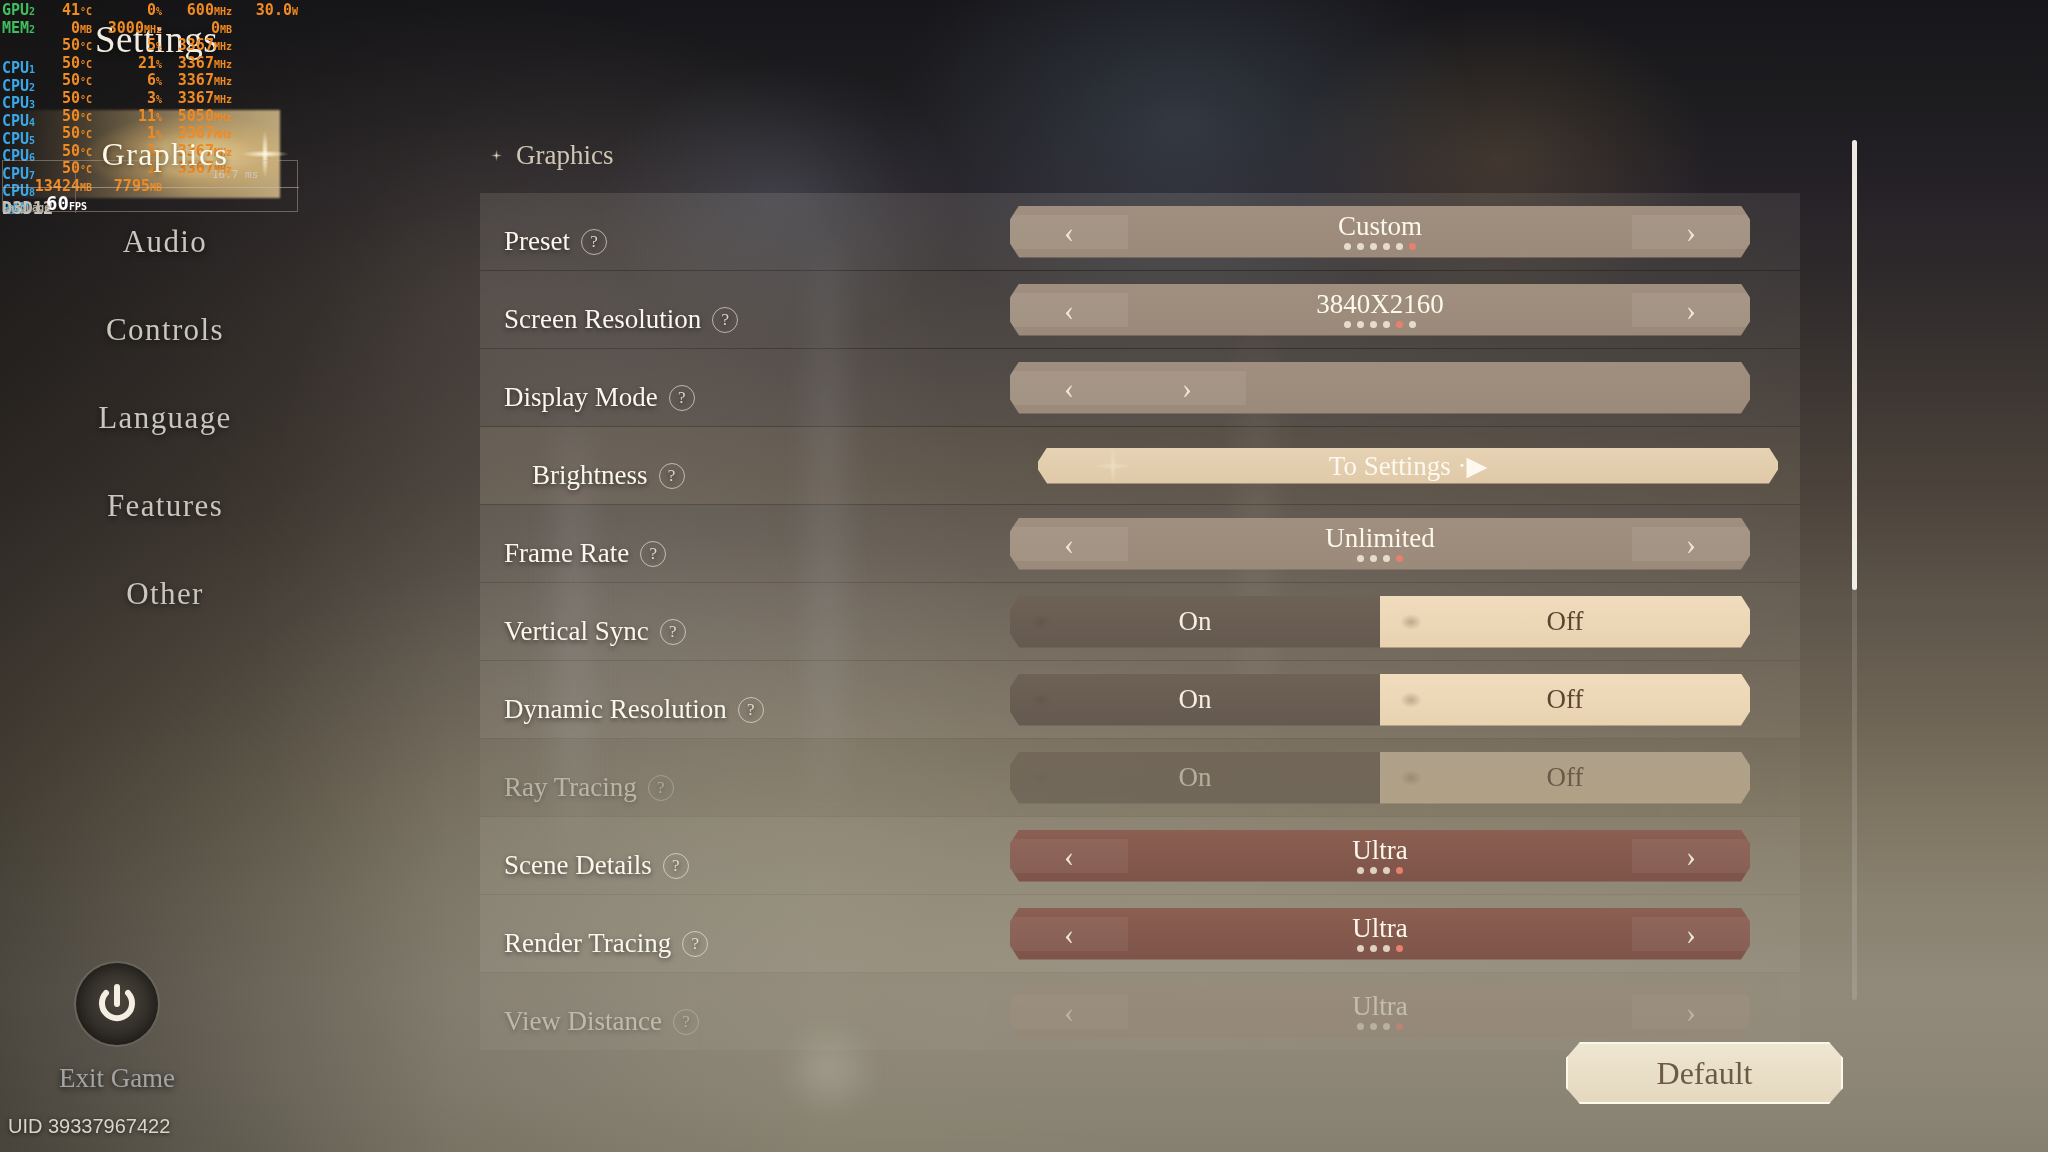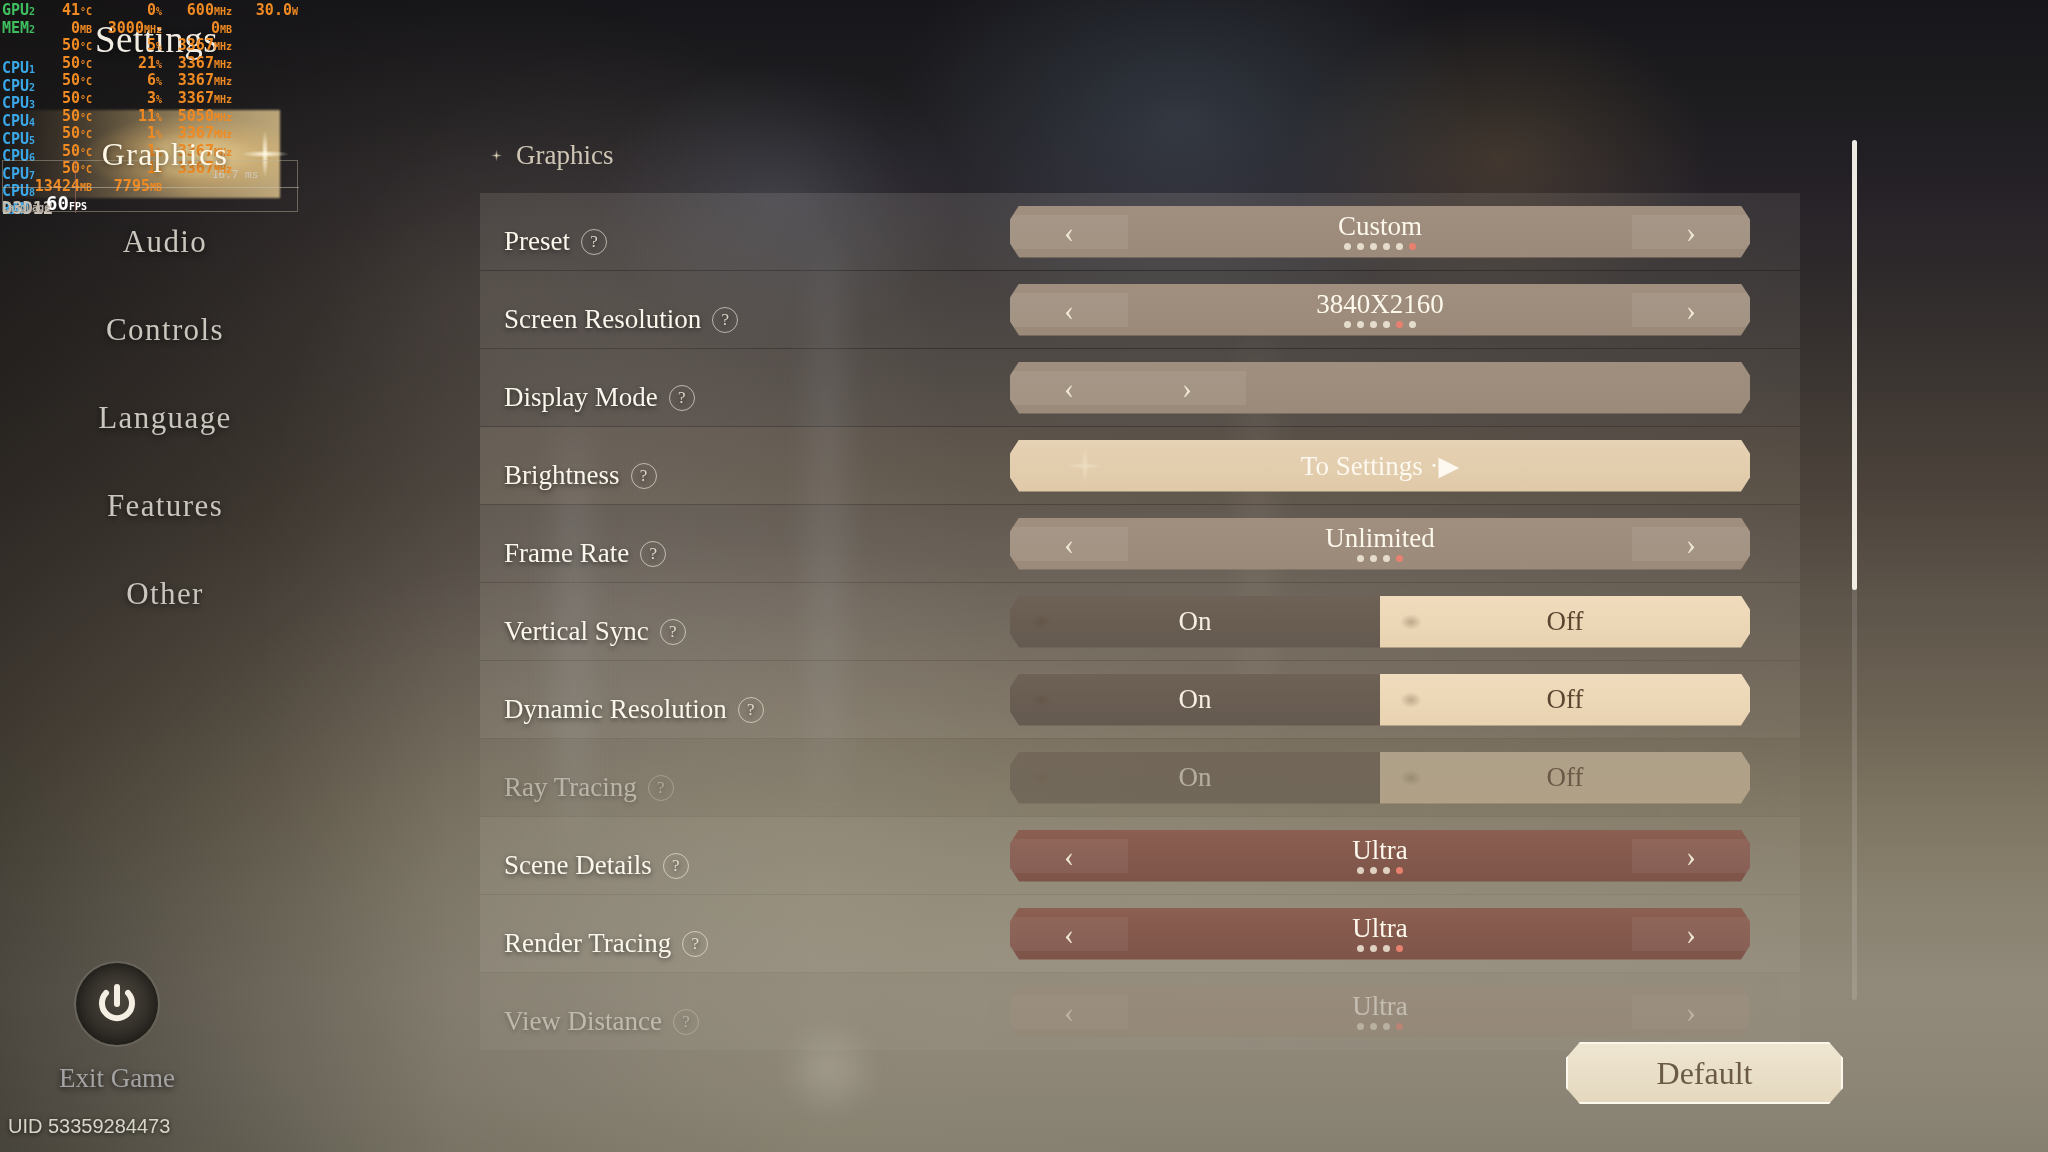--- a/index.html
+++ b/index.html
@@ -149,34 +149,34 @@
   .tg.off-state { background:linear-gradient(180deg,#6e6155,#655a50); color:#f6efe0; }
   .tg.on-state  { background:linear-gradient(180deg,#f0dcbd,#e8d2b0); color:#5d4430; }
   .tg .leaf {
     position:absolute; left:16px; top:50%; transform:translateY(-50%);
     width:30px; height:22px; opacity:.35;
     background:radial-gradient(ellipse 15px 11px at 50% 50%, rgba(90,70,50,.9), rgba(90,70,50,0) 72%);
   }
 
   
   .action-pill {
-    width:740px; height:52px; display:flex; align-items:center; justify-content:center;
+    width:740px; height:36px; display:flex; align-items:center; justify-content:center;
     background:linear-gradient(180deg,#e6d2b4,#dfc9a8);
     clip-path:polygon(0 14px,9px 0,calc(100% - 9px) 0,100% 14px,100% calc(100% - 14px),calc(100% - 9px) 100%,9px 100%,0 calc(100% - 14px));
     font-size:27px; color:#fdf9f0; font-family:"Liberation Serif", serif;
     position:relative; gap:9px;
   }
   .action-pill .star-l {
     position:absolute; left:48px; top:50%; transform:translateY(-50%);
     width:54px; height:54px; opacity:.38;
     background:
       radial-gradient(ellipse 27px 5px at 27px 27px, #fff6e2, rgba(255,246,226,0) 70%),
       radial-gradient(ellipse 5px 27px at 27px 27px, #fff6e2, rgba(255,246,226,0) 70%);
   }
-  .row.highlight { background:linear-gradient(90deg, rgba(232,216,190,.18), rgba(232,216,190,.10)); }
+  .row.highlight { background:linear-gradient(90deg, rgba(232,216,190,.18), rgba(232,216,190,.10));padding-left:28px; }
 
   
   #scrollbar { position:absolute; left:1852px; top:140px; width:5px; height:860px; background:rgba(255,255,255,.13); border-radius:3px; }
   #scrollthumb { position:absolute; left:0; top:0; width:5px; height:450px; background:rgba(252,248,240,.92); border-radius:3px; }
 
   
   #default-btn {
     position:absolute; left:1566px; top:1042px; width:277px; height:62px;
     display:flex; align-items:center; justify-content:center;
     background:linear-gradient(180deg,#efe6d2,#e4d8be);
@@ -252,21 +252,21 @@
 
 <div id="exit-block">
   <div id="exit-btn-circle">
     <svg width="50" height="50" viewBox="0 0 50 50" aria-hidden="true">
       <path d="M25 8 L25 25" stroke="#f4efe2" stroke-width="6" stroke-linecap="round" fill="none"></path>
       <path d="M14 14 A15 15 0 1 0 36 14" stroke="#f4efe2" stroke-width="6" stroke-linecap="round" fill="none"></path>
     </svg>
   </div>
   <div id="exit-label">Exit Game</div>
 </div>
-<div id="uid">UID 53359284473</div>
+<div id="uid">UID 39337967422</div>
 
 <div id="main">
   <div id="section-head">
     <span class="sparkle"></span>
     <span>Graphics</span>
   </div>
   <div id="rows">
       <div class="row">
         <div class="row-label">
           <span>Preset</span>

